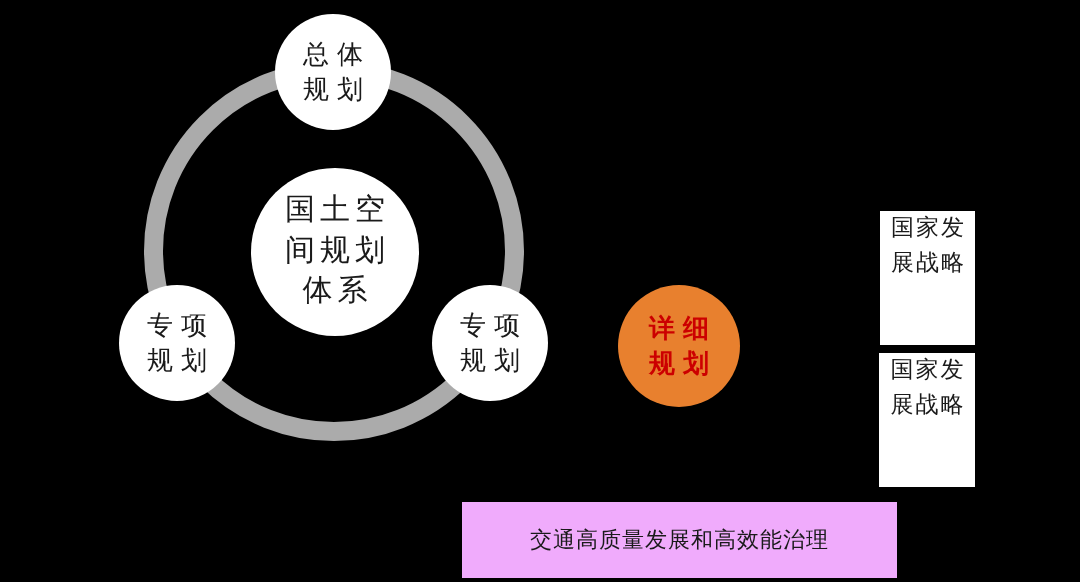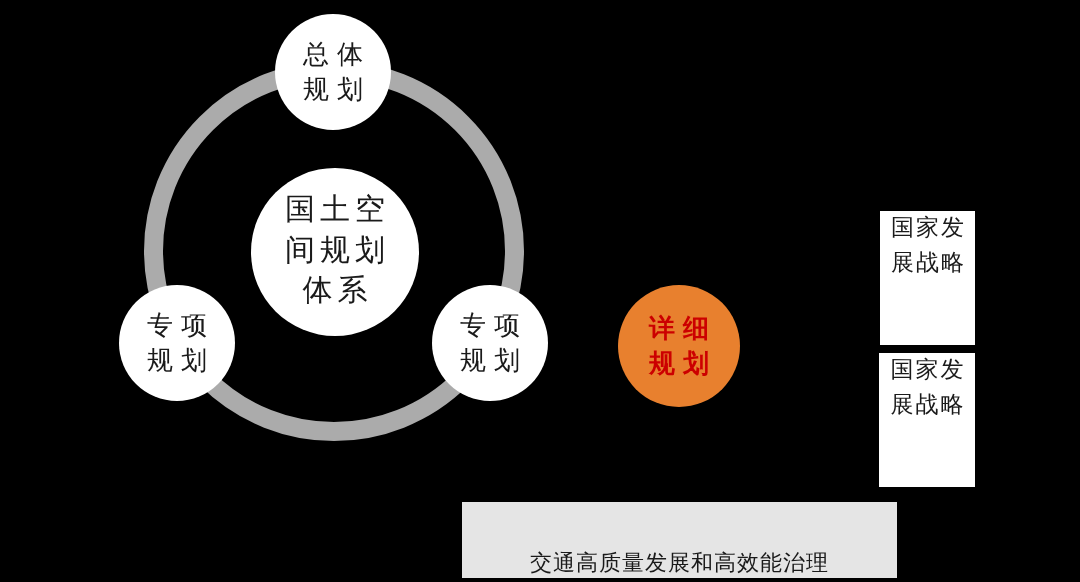--- a/index.html
+++ b/index.html
@@ -103,23 +103,23 @@
     width: 80px;
     line-height: 1.5;
   }
 
   
   .bottom-box {
     left: 462px;
     top: 502px;
     width: 435px;
     height: 76px;
-    background: #e5e5e5;
+    background: #f0abfc;
     display: flex;
-    align-items: flex-end;
+    align-items: center;
     justify-content: center;
   }
   .bottom-label {
     font-family: "Liberation Sans", "DejaVu Sans", sans-serif;
     font-size: 22px;
     letter-spacing: 1px;
     color: #1a1a1a;
     white-space: nowrap;
   }
 </style>

